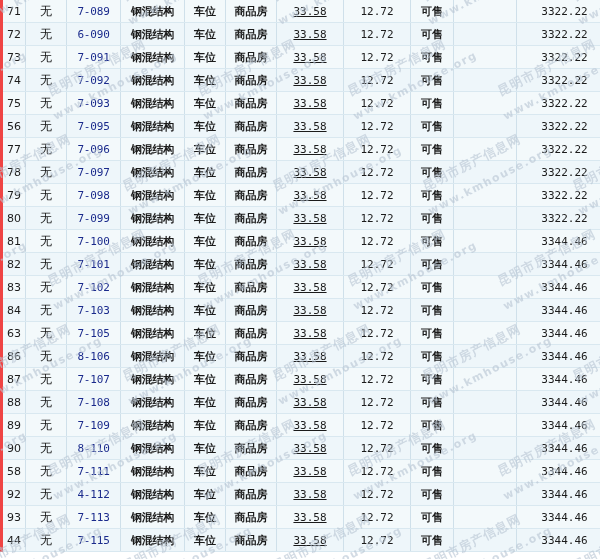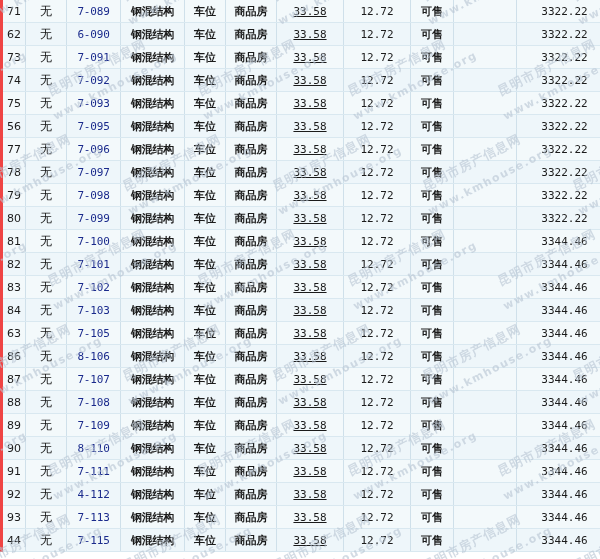--- a/index.html
+++ b/index.html
@@ -91,21 +91,21 @@
         <td class="c-struct">钢混结构</td>
         <td class="c-use">车位</td>
         <td class="c-type">商品房</td>
         <td class="c-area1">33.58</td>
         <td class="c-area2">12.72</td>
         <td class="c-status">可售</td>
         <td class="c-blank"></td>
         <td class="c-price">3322.22</td>
       </tr>
       <tr>
-        <td class="c-seq">62</td>
+        <td class="c-seq">72</td>
         <td class="c-note"><span class="note-txt">无</span></td>
         <td class="c-unit"><span class="unit-link">6-090</span></td>
         <td class="c-struct">钢混结构</td>
         <td class="c-use">车位</td>
         <td class="c-type">商品房</td>
         <td class="c-area1">33.58</td>
         <td class="c-area2">12.72</td>
         <td class="c-status">可售</td>
         <td class="c-blank"></td>
         <td class="c-price">3322.22</td>
@@ -338,21 +338,21 @@
         <td class="c-struct">钢混结构</td>
         <td class="c-use">车位</td>
         <td class="c-type">商品房</td>
         <td class="c-area1">33.58</td>
         <td class="c-area2">12.72</td>
         <td class="c-status">可售</td>
         <td class="c-blank"></td>
         <td class="c-price">3344.46</td>
       </tr>
       <tr>
-        <td class="c-seq">91</td>
+        <td class="c-seq">58</td>
         <td class="c-note"><span class="note-txt">无</span></td>
         <td class="c-unit"><span class="unit-link">7-111</span></td>
         <td class="c-struct">钢混结构</td>
         <td class="c-use">车位</td>
         <td class="c-type">商品房</td>
         <td class="c-area1">33.58</td>
         <td class="c-area2">12.72</td>
         <td class="c-status">可售</td>
         <td class="c-blank"></td>
         <td class="c-price">3344.46</td>

